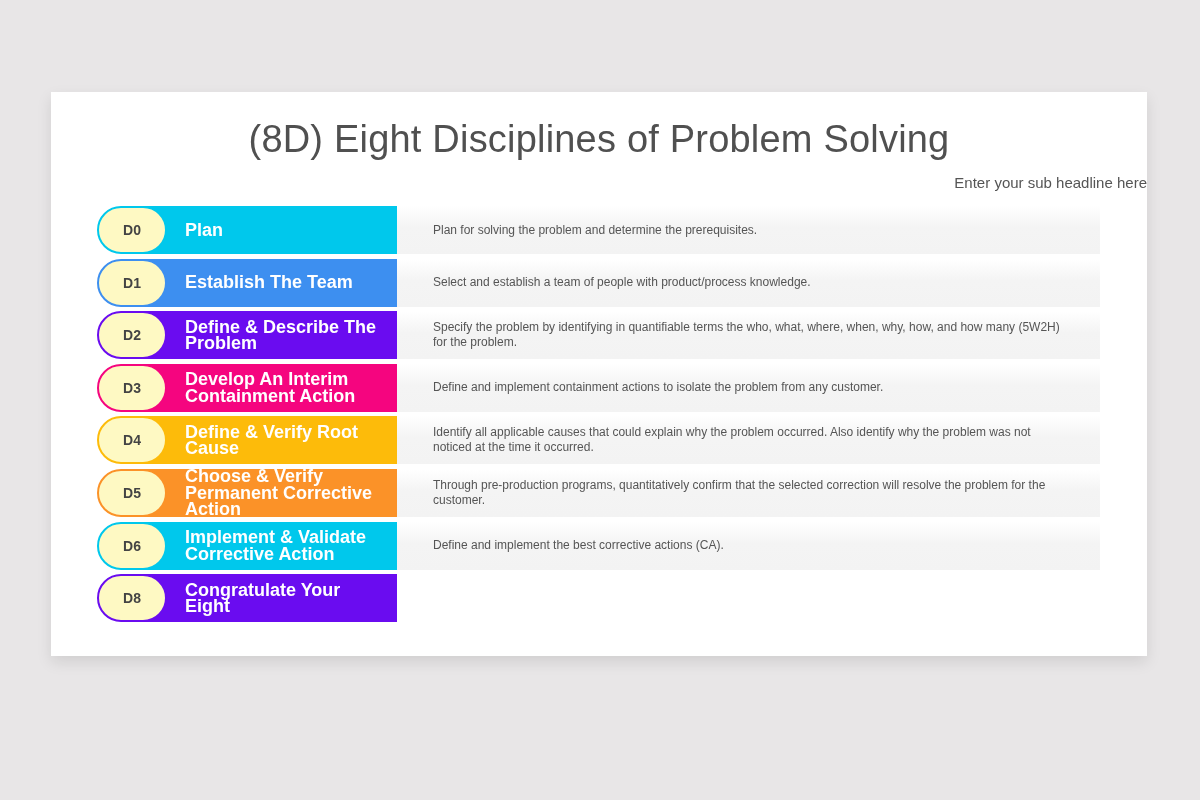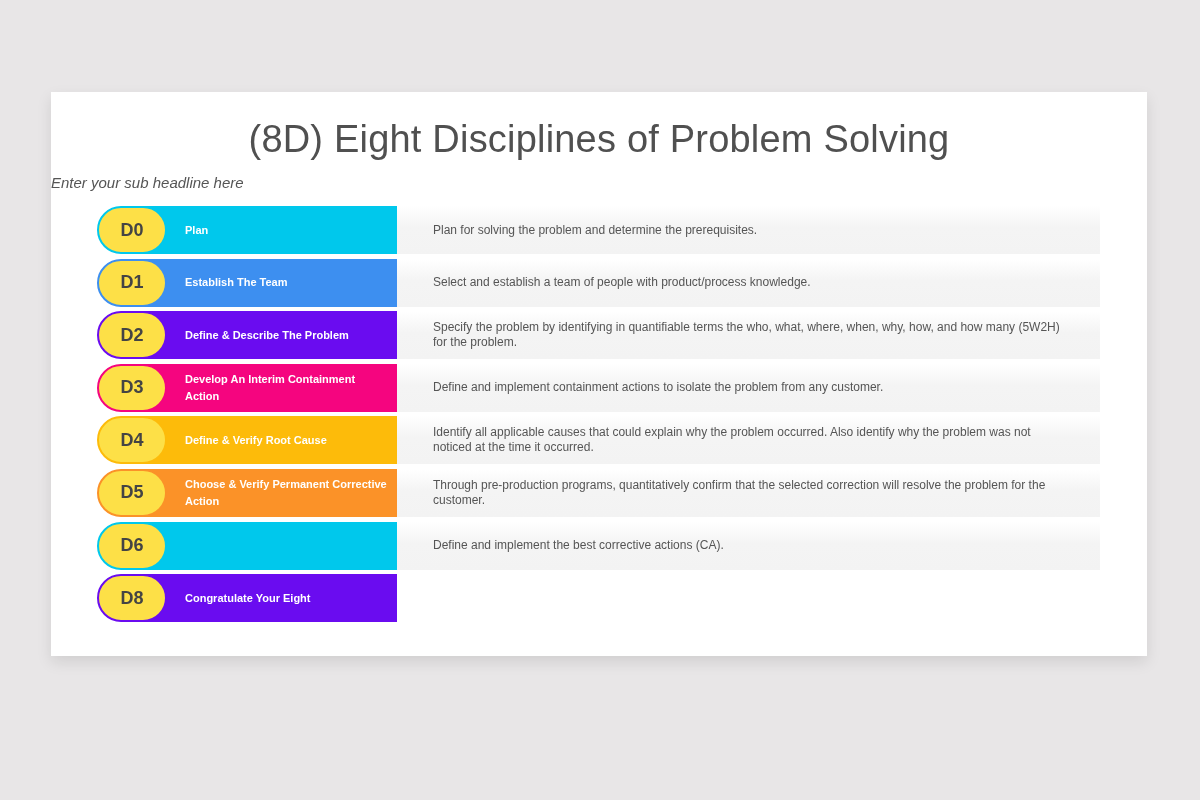--- a/index.html
+++ b/index.html
@@ -21,24 +21,23 @@
     left: 0; right: 0; top: 26px;
     text-align: center;
     font-size: 38px;
     color: #505050;
     font-weight: normal;
     letter-spacing: 0.2px;
   }
   .subtitle {
     position: absolute;
     left: 0; right: 0; top: 82px;
-    text-align: left;
+    text-align: right;
     font-size: 15px;
     color: #555555;
-    font-style: italic;
   }
   .rows {
     position: absolute;
     left: 46px; top: 114px;
     width: 1003px;
   }
   .row {
     position: relative;
     height: 48px;
     margin-bottom: 4.6px;
@@ -52,36 +51,36 @@
     align-items: center;
   }
   .band-fill {
     position: absolute;
     left: 43px; top: 0; right: 0; bottom: 0;
   }
   .pill {
     position: absolute;
     left: 0; top: 0;
     width: 70px; height: 48px;
-    background: #fde047;
+    background: #fef9c3;
     border-radius: 24px;
     border: 2px solid;
     display: flex; align-items: center; justify-content: center;
-    font-size: 18px;
+    font-size: 14px;
     font-weight: bold;
     color: #444444;
     z-index: 2;
   }
   .step-label {
     position: relative;
     z-index: 2;
     margin-left: 88px;
     color: #ffffff;
     font-weight: bold;
-    font-size: 11px;
+    font-size: 18px;
     line-height: 16.5px;
     width: 205px;
   }
   .desc {
     flex: 1;
     height: 48px;
     background: linear-gradient(180deg, #ffffff 0%, #f4f4f4 45%, #f3f3f3 100%);
     display: flex;
     align-items: center;
     padding-left: 36px;
@@ -151,20 +150,21 @@
         <div class="pill" style="border-color: rgb(251, 146, 40);">D5</div>
         <div class="step-label">Choose &amp; Verify Permanent Corrective Action</div>
       </div>
       <div class="desc">Through pre-production programs, quantitatively confirm that the selected correction will resolve the problem for the customer.</div>
     </div>
 
     <div class="row">
       <div class="band">
         <div class="band-fill" style="background: rgb(0, 200, 236);"></div>
         <div class="pill" style="border-color: rgb(0, 200, 236);">D6</div>
+        <div class="step-label">Implement &amp; Validate Corrective Action</div>
       </div>
       <div class="desc">Define and implement the best corrective actions (CA).</div>
     </div>
 
 
     <div class="row">
       <div class="band">
         <div class="band-fill" style="background: rgb(106, 12, 240);"></div>
         <div class="pill" style="border-color: rgb(106, 12, 240);">D8</div>
         <div class="step-label">Congratulate Your Eight</div>

